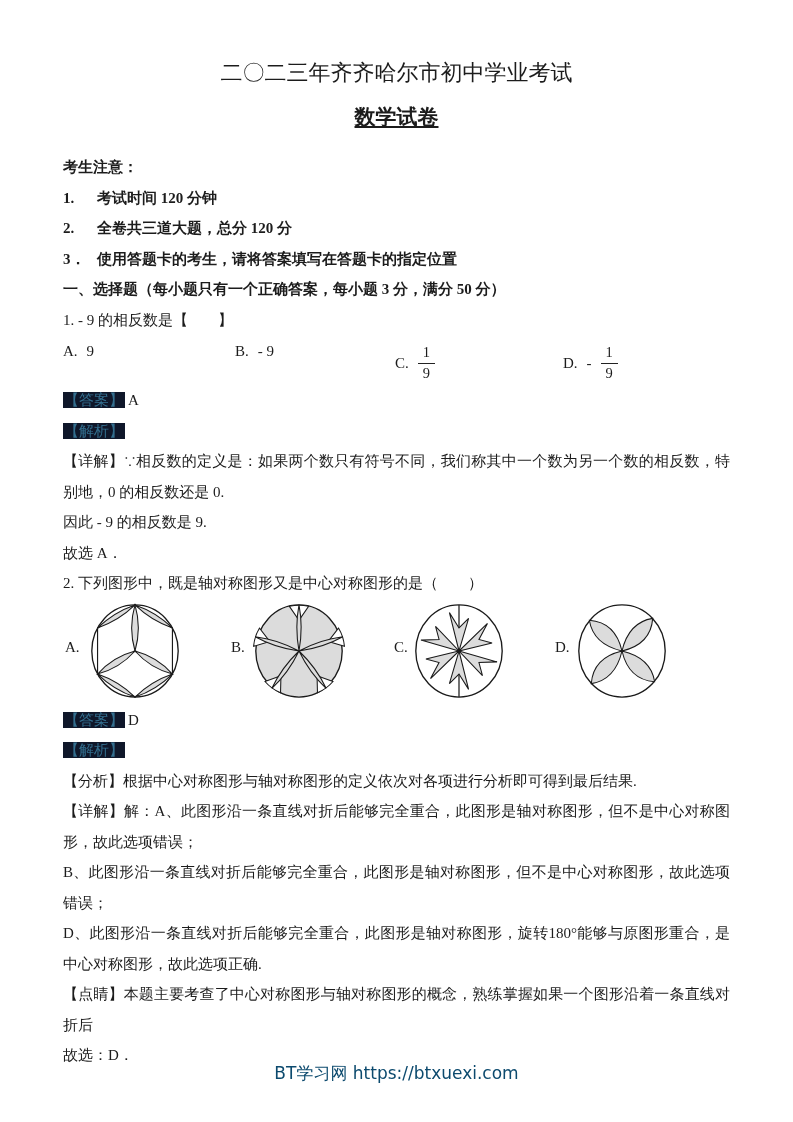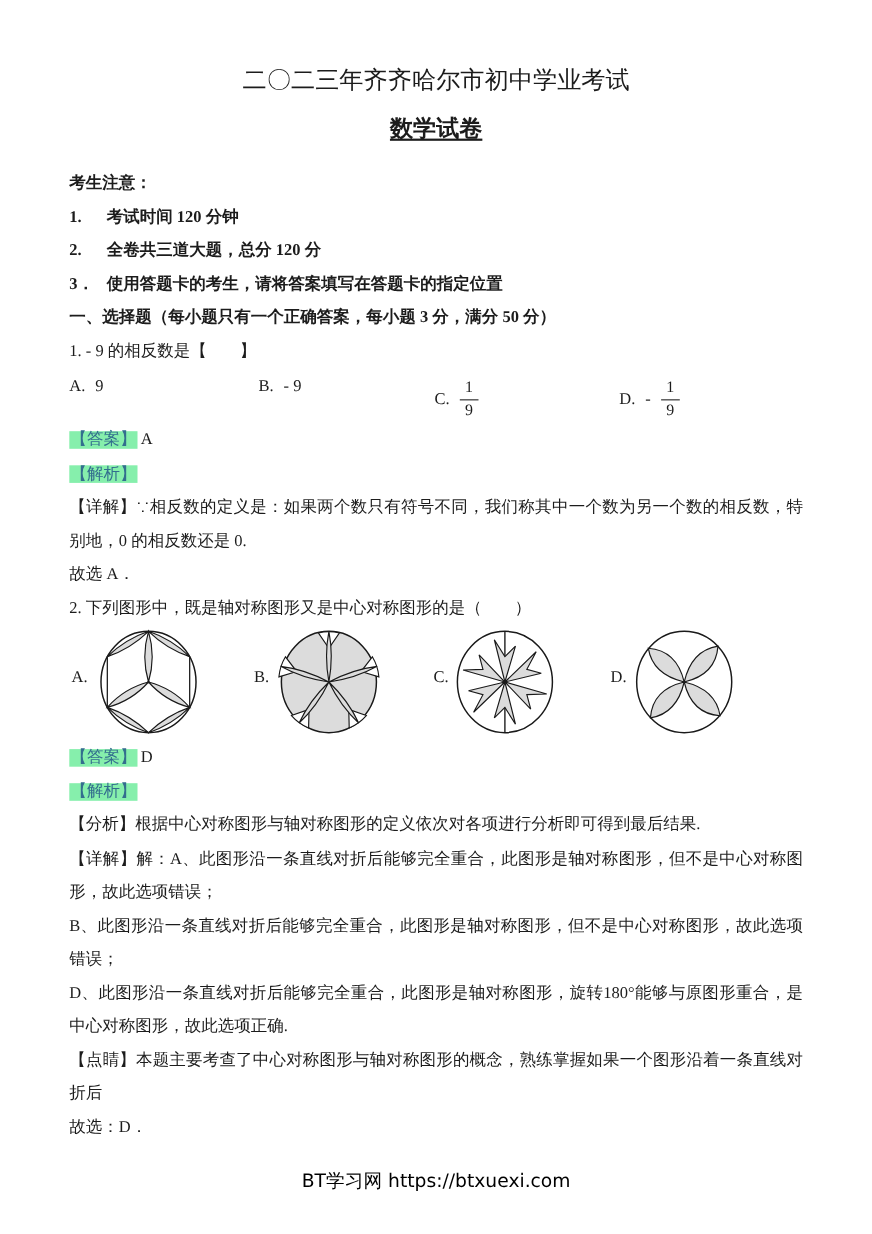--- a/index.html
+++ b/index.html
@@ -12,31 +12,31 @@
   .title2{font-size:21px;font-weight:bold;text-align:center;margin:0 0 20px 0;line-height:30px;text-decoration:underline;}
   p{margin:0;font-size:15px;line-height:30.5px;text-align:justify;}
   p.b{font-weight:bold;}
   .notice-num{display:inline-block;min-width:34px;}
   .opts{position:relative;height:50px;}
   .opt{position:absolute;top:8px;font-size:15px;display:inline-flex;align-items:center;gap:9px;white-space:nowrap;}
   .opt.o1{left:0;} .opt.o2{left:172px;} .opt.o3{left:332px;} .opt.o4{left:500px;}
   .frac{display:inline-block;text-align:center;vertical-align:middle;font-size:14.5px;}
   .frac .num{display:block;border-bottom:1.2px solid #222;padding:0 5px;line-height:1.35;}
   .frac .den{display:block;line-height:1.35;}
-  .teal{color:#336e8e;background:#86efac;padding:0 1px;}
+  .teal{color:#336e8e;background:#0f172a;padding:0 1px;}
   .ansline .ansval{margin-left:3px;}
   .figrow{position:relative;height:100px;margin:2px 0 4px 0;}
   .figlabel{position:absolute;top:38px;font-size:15px;}
   .fl1{left:2px;} .fl2{left:168px;} .fl3{left:331px;} .fl4{left:492px;}
   .figsvg{position:absolute;top:0;}
   .fs1{left:24px;} .fs2{left:188px;} .fs3{left:348px;} .fs4{left:511px;}
   .watermark{
     position:absolute;left:0;right:0;top:1062px;text-align:center;
     font-family:"DejaVu Sans","Liberation Sans",sans-serif;
-    font-size:17px;color:#000000;
+    font-size:17px;color:#0c4a6e;
   }
 </style>
 </head>
 <body>
 
 <div class="doc">
 
   <h1 class="title1">二〇二三年齐齐哈尔市初中学业考试</h1>
   <h2 class="title2">数学试卷</h2>
 
@@ -71,20 +71,21 @@
         <span class="frac">
           <span class="num">1</span>
           <span class="den">9</span>
         </span>
       </span>
   </div>
 
   <p class="ansline"><span class="teal">【答案】</span><span class="ansval">A</span></p>
   <p><span class="teal">【解析】</span></p>
   <p>【详解】∵相反数的定义是：如果两个数只有符号不同，我们称其中一个数为另一个数的相反数，特别地，0 的相反数还是 0.</p>
+  <p>因此 - 9 的相反数是 9.</p>
   <p>故选 A．</p>
 
   <p>2. 下列图形中，既是轴对称图形又是中心对称图形的是（　　）</p>
 
   <div class="figrow">
     <span class="figlabel fl1">A.</span>
     <svg class="figsvg fs1" width="96" height="100" viewBox="0 0 100 100">
       <ellipse cx="50" cy="50" rx="45" ry="48" fill="#ffffff" stroke="#1a1a1a" stroke-width="1.4"></ellipse>
       <polygon points="50,2 89,26 89,74 50,98 11,74 11,26" fill="none" stroke="#1a1a1a" stroke-width="1.2"></polygon>
       <path d="M50 2 Q33 18.5 11 26 Q28 9.5 50 2 Z" fill="#dcdcdc" stroke="#1a1a1a" stroke-width="1.1"></path>

